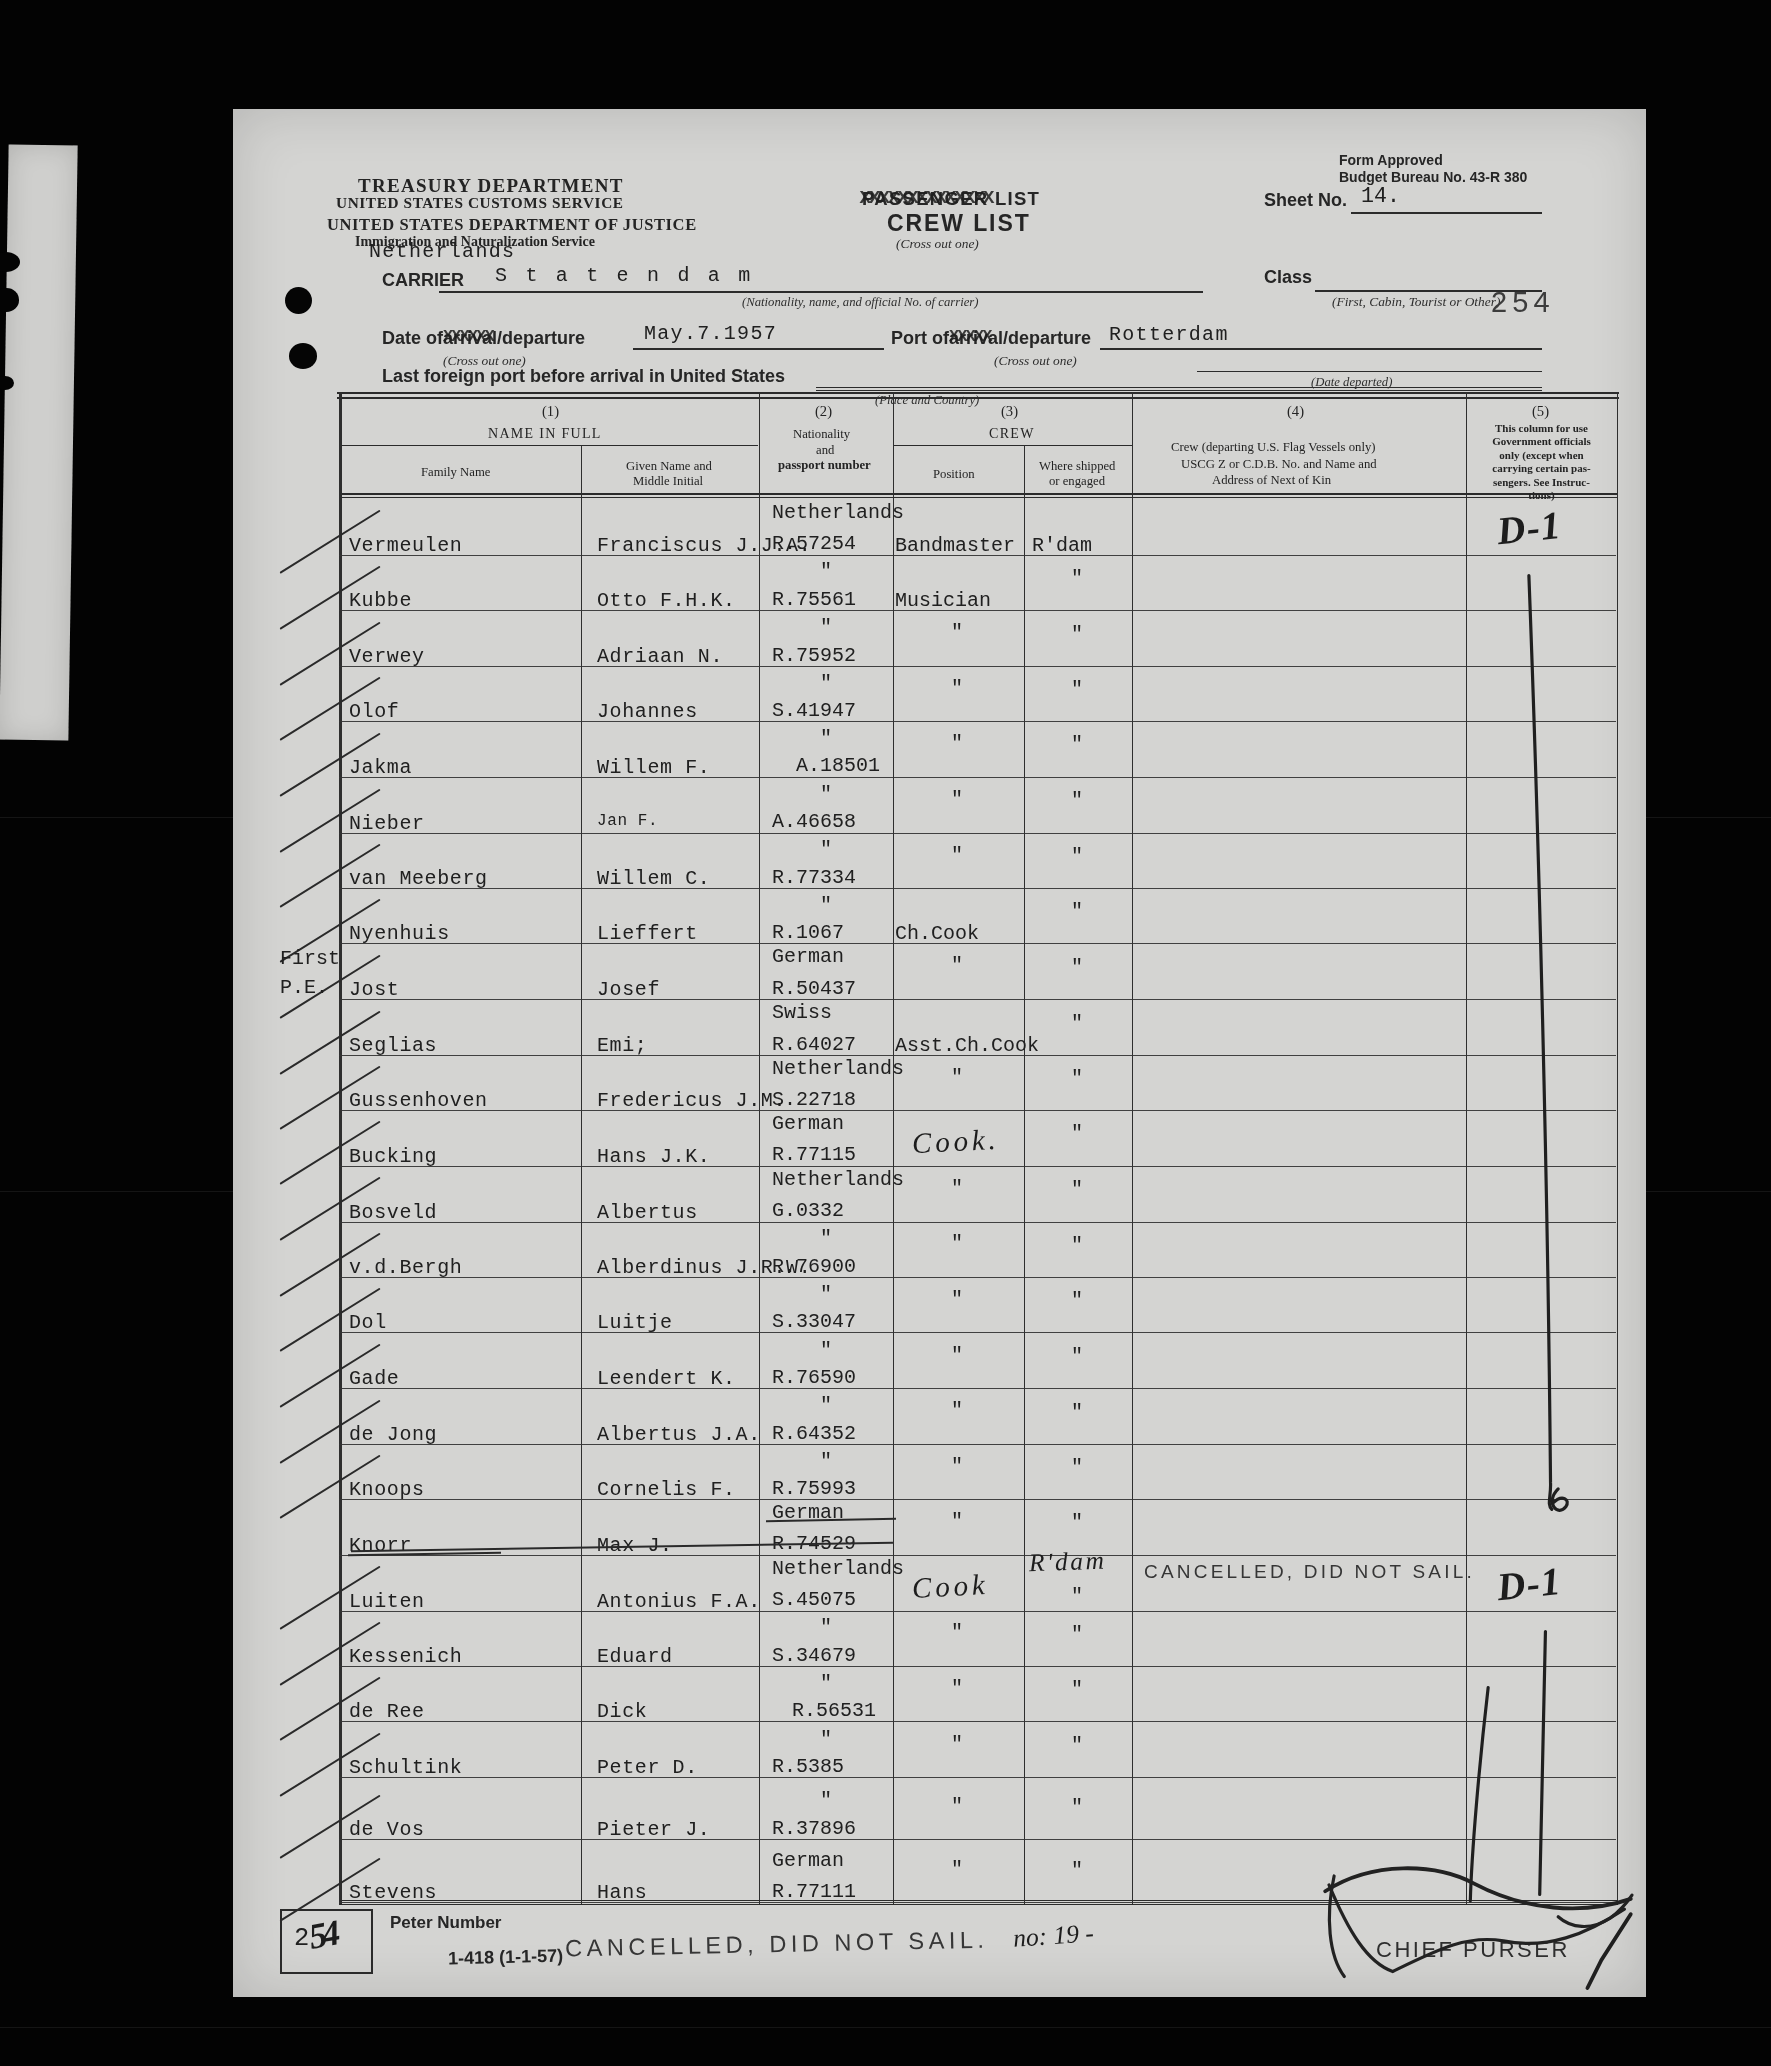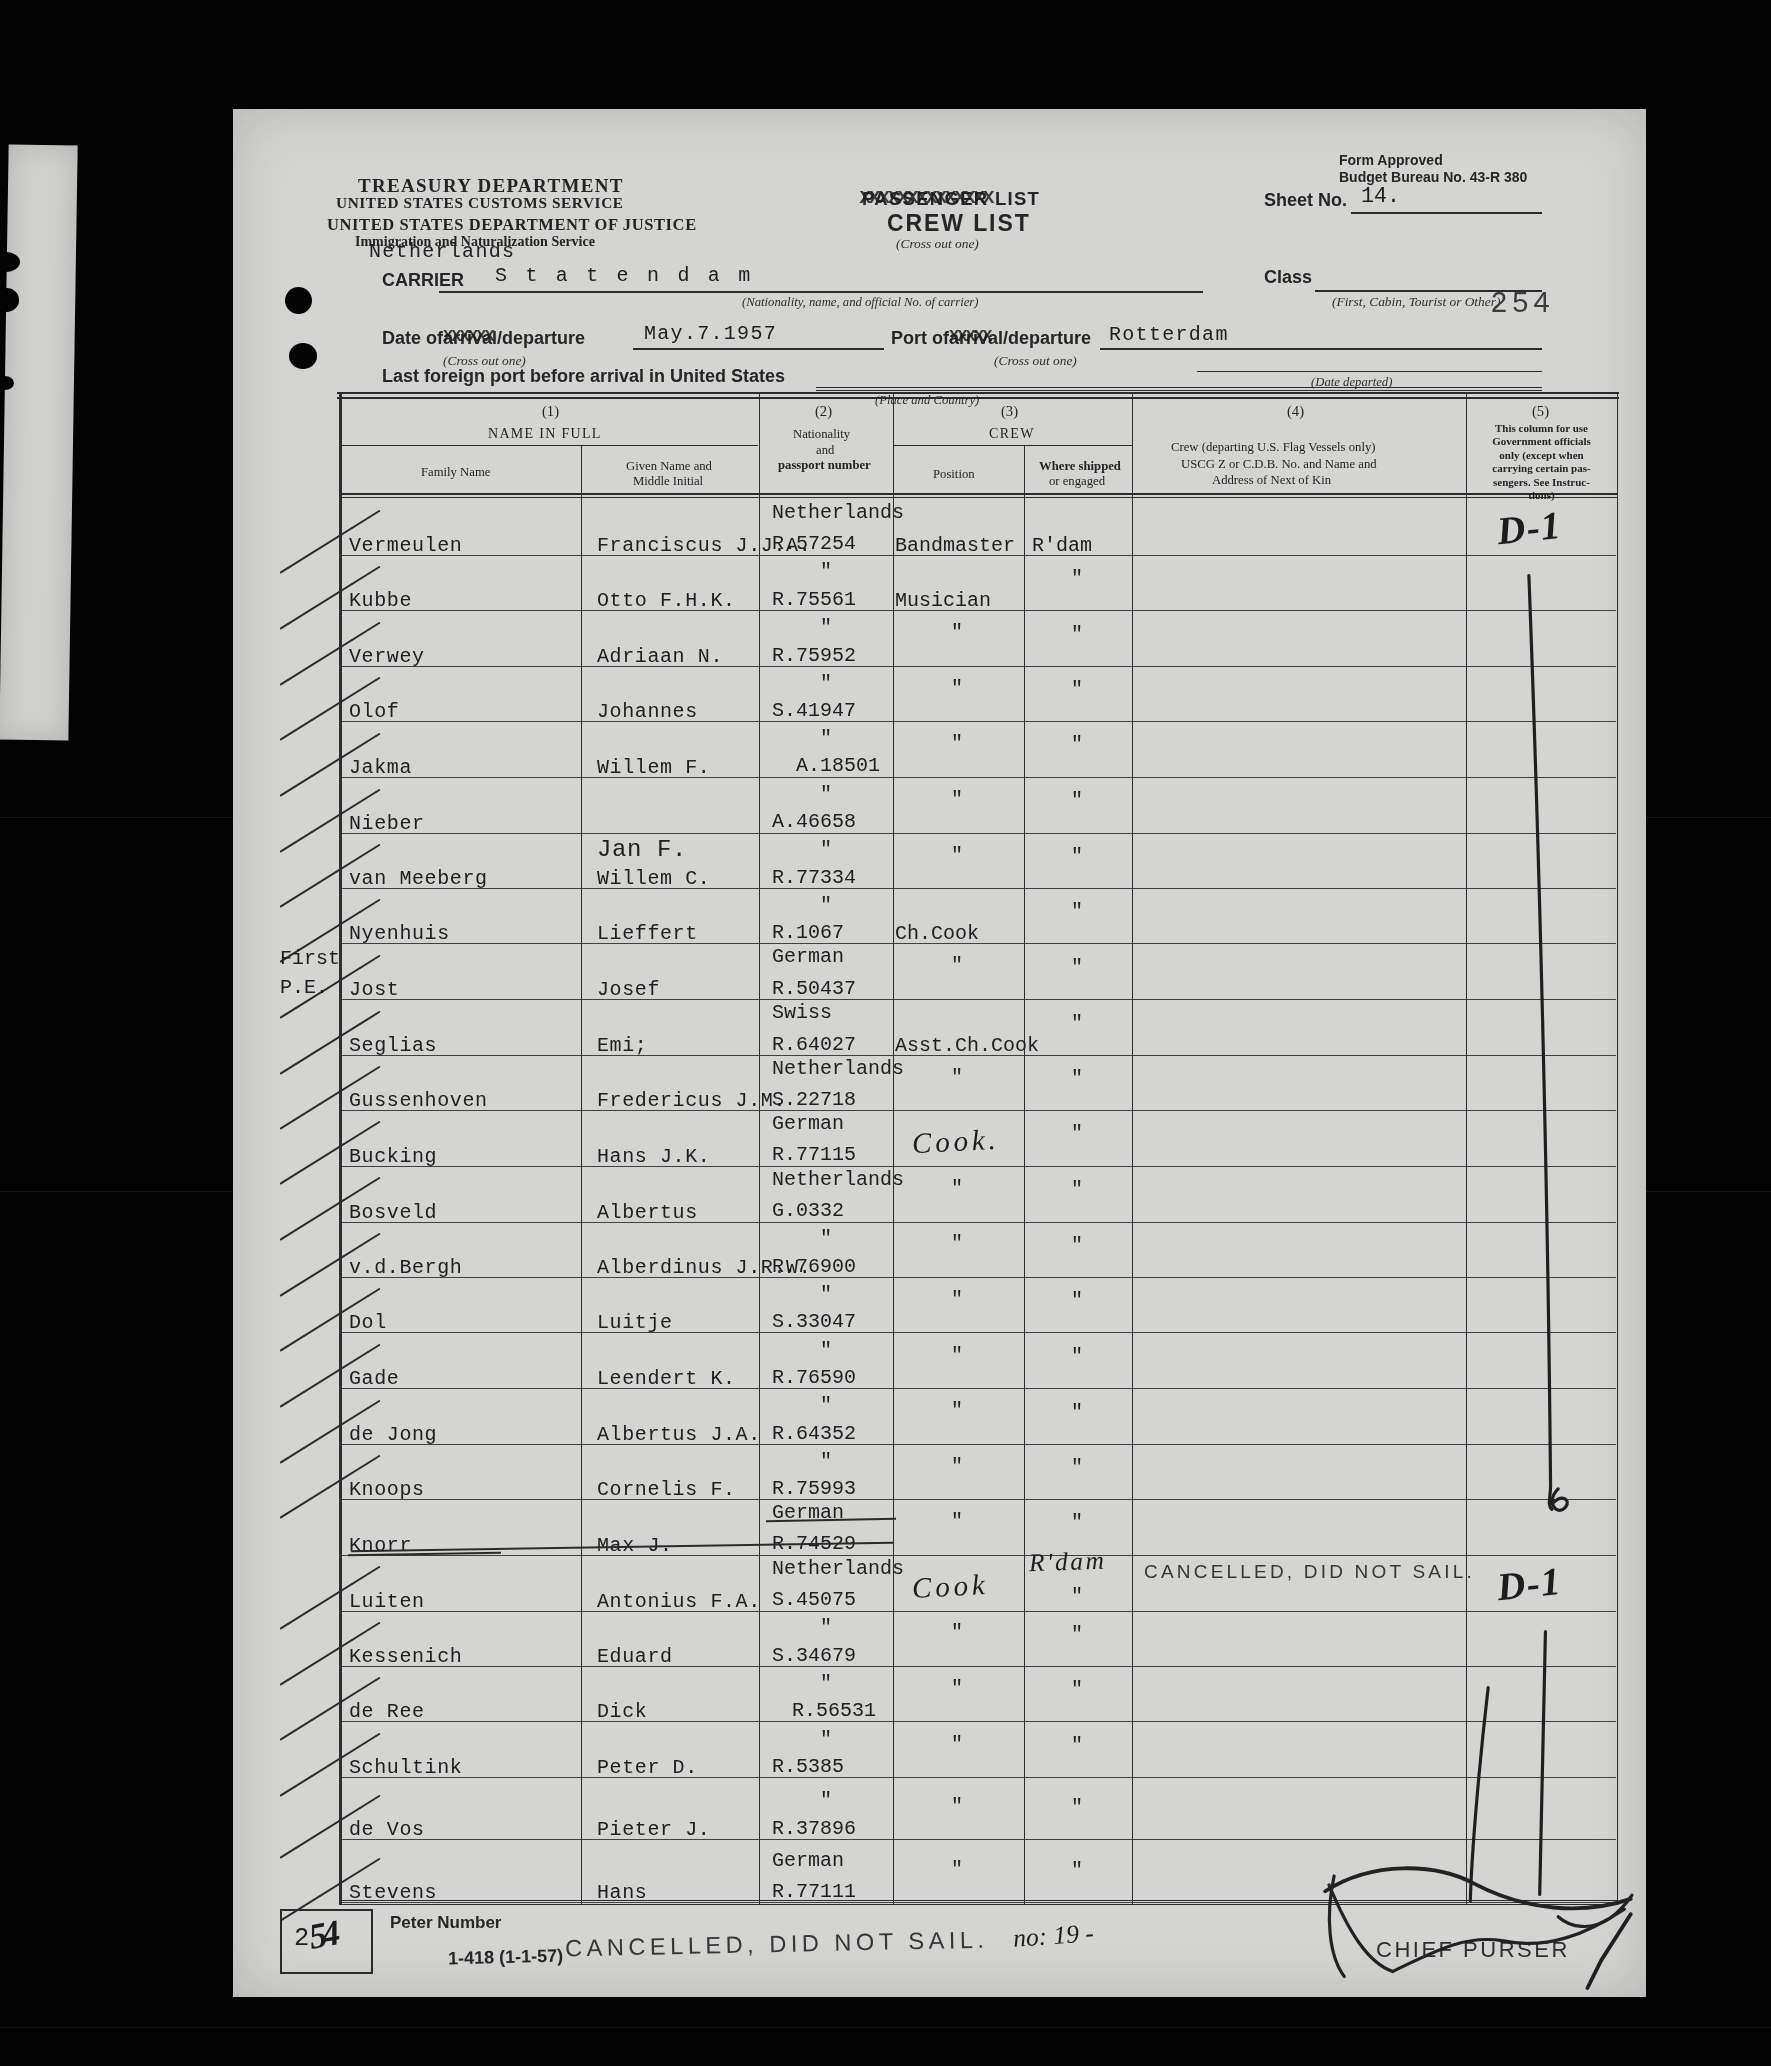--- a/index.html
+++ b/index.html
@@ -129,21 +129,21 @@
   <div class="abs serifcap" style="left:188px;top:356px;font-size:12.7px;font-weight:normal;">Family Name</div>
   <div class="abs serifcap" style="left:393px;top:350px;font-size:12.7px;font-weight:normal;">Given Name and</div>
   <div class="abs serifcap" style="left:400px;top:365px;font-size:12.7px;font-weight:normal;">Middle Initial</div>
   <div class="abs serifcap" style="left:582px;top:294px;font-size:14.6px;font-weight:normal;">(2)</div>
   <div class="abs serifcap" style="left:560px;top:318px;font-size:12.7px;font-weight:normal;">Nationality</div>
   <div class="abs serifcap" style="left:583px;top:334px;font-size:12.7px;font-weight:normal;">and</div>
   <div class="abs serifcap" style="left:545px;top:349px;font-size:12.7px;font-weight:bold;">passport number</div>
   <div class="abs serifcap" style="left:768px;top:294px;font-size:14.6px;font-weight:normal;">(3)</div>
   <div class="abs serifcap" style="left:756px;top:317px;font-size:14px;font-weight:normal;letter-spacing:1.3px;">CREW</div>
   <div class="abs serifcap" style="left:700px;top:358px;font-size:12.7px;font-weight:normal;">Position</div>
-  <div class="abs serifcap" style="left:806px;top:350px;font-size:12.7px;font-weight:bold;">Where shipped</div>
+  <div class="abs serifcap" style="left:806px;top:350px;font-size:12.7px;font-weight:normal;">Where shipped</div>
   <div class="abs serifcap" style="left:816px;top:365px;font-size:12.7px;font-weight:normal;">or engaged</div>
   <div class="abs serifcap" style="left:1054px;top:294px;font-size:14.6px;font-weight:normal;">(4)</div>
   <div class="abs serifcap" style="left:938px;top:331px;font-size:12.7px;font-weight:normal;">Crew (departing U.S. Flag Vessels only)</div>
   <div class="abs serifcap" style="left:948px;top:348px;font-size:12.7px;font-weight:normal;">USCG Z or C.D.B. No. and Name and</div>
   <div class="abs serifcap" style="left:979px;top:364px;font-size:12.7px;font-weight:normal;">Address of Next of Kin</div>
   <div class="abs serifcap" style="left:1299px;top:294px;font-size:14.6px;font-weight:normal;">(5)</div>
   <div class="abs" style="left:1241px;top:313px;width:135px;text-align:center;font-family:'Liberation Serif',serif;font-size:11px;line-height:13.4px;color:#242424;font-weight:bold;">
     <div>This column for use</div>
     <div>Government officials</div>
     <div>only (except when</div>
@@ -190,21 +190,21 @@
       <div class="slash" style="left: 47px; top: 686px;"></div>
       <div class="abs mono" style="left: 116px; top: 647px; font-size: 20px; letter-spacing: 0.6px;">Jakma</div>
       <div class="abs mono" style="left: 364px; top: 647px; font-size: 20px; letter-spacing: 0.6px;">Willem F.</div>
       <div class="abs mono" style="left: 587px; top: 618px; font-size: 20px;">"</div>
       <div class="abs mono" style="left: 539px; top: 645px; font-size: 20px; margin-left: 24px;">A.18501</div>
       <div class="abs mono" style="left: 718px; top: 623px; font-size: 20px;">"</div>
       <div class="abs mono" style="left: 838px; top: 624px; font-size: 20px;">"</div>
       <div class="row-line" style="left: 106px; top: 724px; width: 1277px;"></div>
       <div class="slash" style="left: 47px; top: 742px;"></div>
       <div class="abs mono" style="left: 116px; top: 703px; font-size: 20px; letter-spacing: 0.6px;">Nieber</div>
-      <div class="abs mono" style="left: 364px; top: 703px; font-size: 24px; letter-spacing: 0.6px; margin-top: 24px;">Jan F.</div>
+      <div class="abs mono" style="left: 364px; top: 703px; font-size: 16px; letter-spacing: 0.6px;">Jan F.</div>
       <div class="abs mono" style="left: 587px; top: 674px; font-size: 20px;">"</div>
       <div class="abs mono" style="left: 539px; top: 701px; font-size: 20px;">A.46658</div>
       <div class="abs mono" style="left: 718px; top: 679px; font-size: 20px;">"</div>
       <div class="abs mono" style="left: 838px; top: 680px; font-size: 20px;">"</div>
       <div class="row-line" style="left: 106px; top: 779px; width: 1277px;"></div>
       <div class="slash" style="left: 47px; top: 797px;"></div>
       <div class="abs mono" style="left: 116px; top: 758px; font-size: 20px; letter-spacing: 0.6px;">van Meeberg</div>
       <div class="abs mono" style="left: 364px; top: 758px; font-size: 20px; letter-spacing: 0.6px;">Willem C.</div>
       <div class="abs mono" style="left: 587px; top: 729px; font-size: 20px;">"</div>
       <div class="abs mono" style="left: 539px; top: 757px; font-size: 20px;">R.77334</div>

